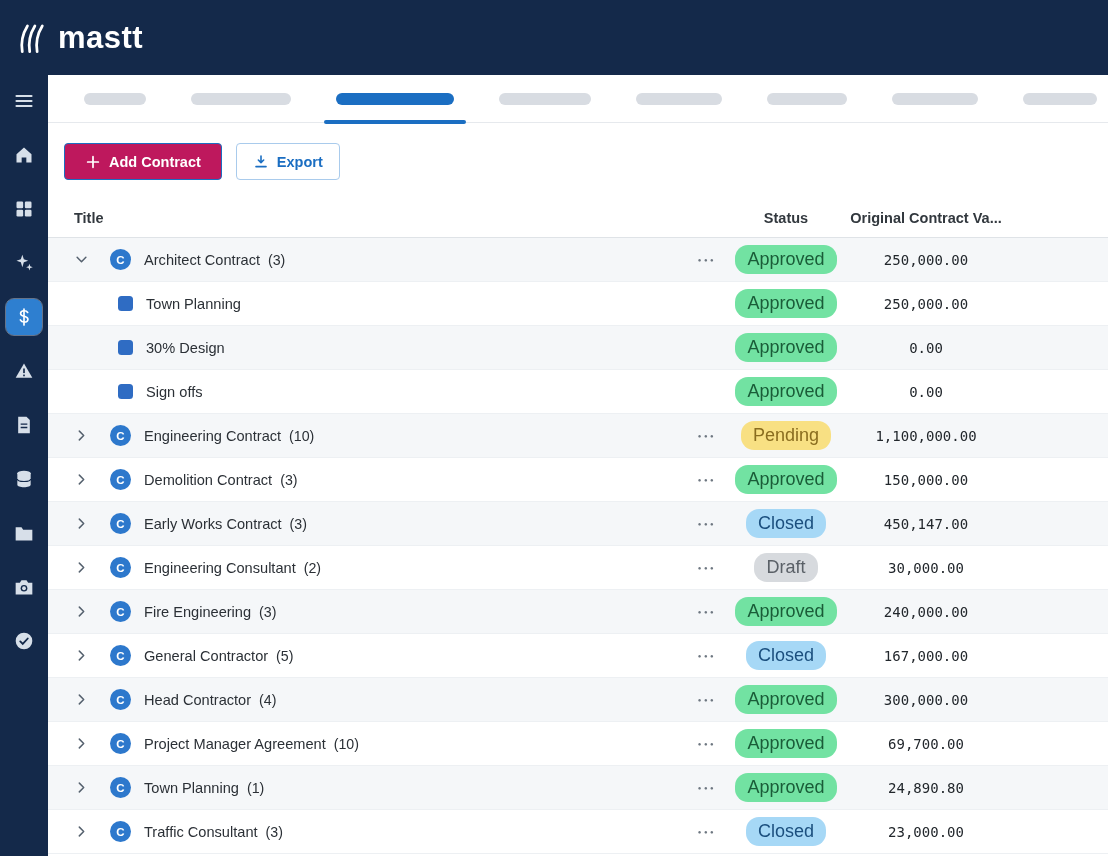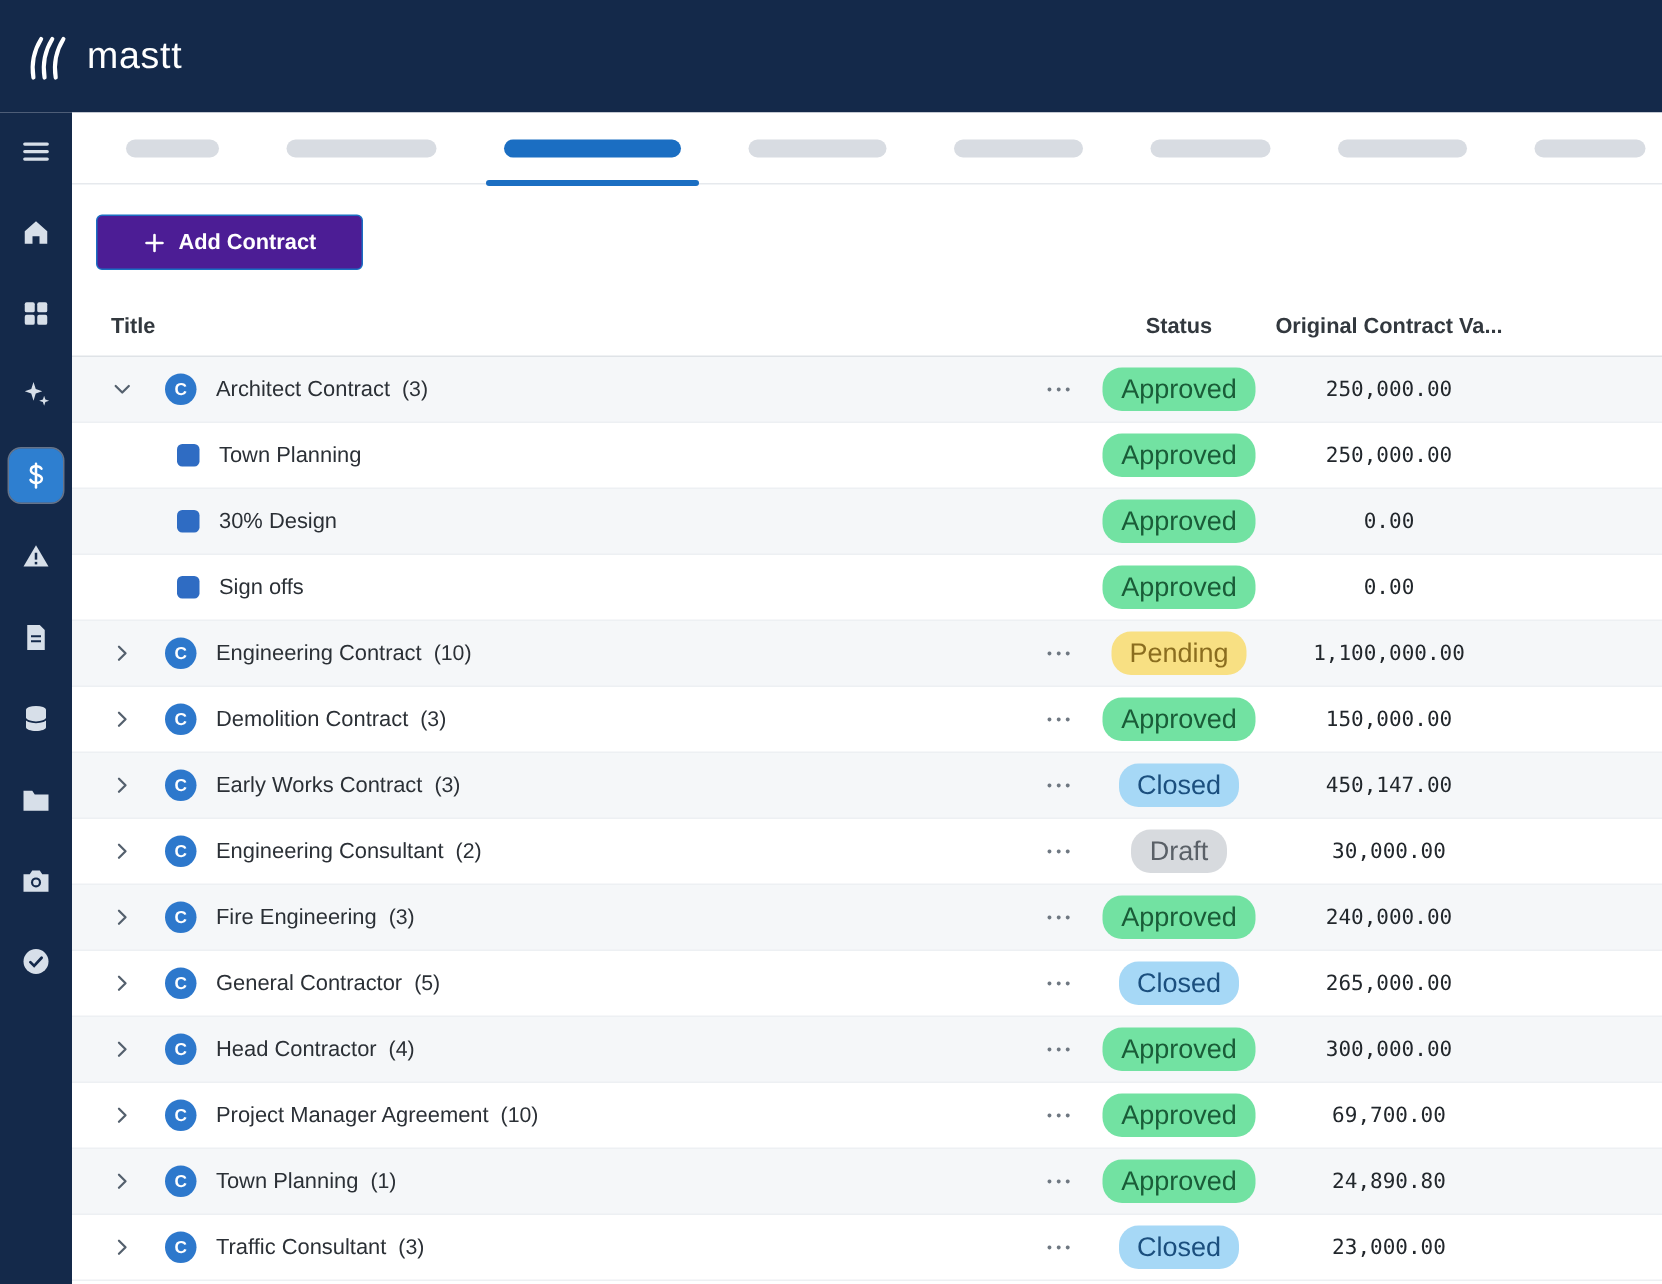--- a/index.html
+++ b/index.html
@@ -5,21 +5,21 @@
   * { margin:0; padding:0; box-sizing:border-box; }
   html,body { width:1108px; height:856px; overflow:hidden; background:#fff;
     font-family:"Liberation Sans", sans-serif; }
   .app { width:1108px; height:856px; display:flex; flex-direction:column; }
 
   
   .topbar { height:75px; background:#14294a; display:flex; align-items:center;
     padding-left:18px; gap:10px; flex:0 0 auto; }
   .logo-mark { width:30px; height:34px; display:flex; align-items:center; color:#fff; }
   .logo-mark svg { width:28px; height:32px; }
-  .logo-text { color:#fff; font-size:25px; font-weight:normal; letter-spacing:.5px; }
+  .logo-text { color:#fff; font-size:31px; font-weight:bold; letter-spacing:.5px; }
 
   
   .layout { flex:1; display:flex; min-height:0; }
   .sidebar { width:48px; background:#14294a; display:flex; flex-direction:column;
     align-items:center; padding-top:8px; gap:18px; flex:0 0 auto; }
   .sb-item { width:36px; height:36px; border-radius:8px; display:flex;
     align-items:center; justify-content:center; color:#d7dfe9; cursor:pointer; }
   .sb-item svg { width:20px; height:20px; }
   .sb-item.active { background:#2e7fd0; color:#fff; outline:1px solid rgba(255,255,255,.35); }
 
@@ -33,21 +33,21 @@
   .tab .pill { display:block; width:100%; height:12px; border-radius:6px; background:#d8dce2; }
   .tab.active .pill { background:#1b6ec2; }
   .tab .tab-underline { position:absolute; left:-12px; right:-12px; bottom:-1px;
     height:4px; background:#1b6ec2; border-radius:2px; }
 
   
   .toolbar { padding:20px 16px 18px 16px; display:flex; gap:14px; align-items:center; }
   .btn { display:inline-flex; align-items:center; gap:8px; height:37px;
     border-radius:4px; font-size:14.5px; font-weight:bold; cursor:pointer;
     font-family:"Liberation Sans", sans-serif; }
-  .btn-primary { background:#4c1d95; color:#fff; border:1px solid #1b6ec2; padding:0 30px; }
+  .btn-primary { background:#be185d; color:#fff; border:1px solid #1b6ec2; padding:0 20px; }
   .btn-outline { background:#fff; color:#1b6ec2; border:1px solid #a9cbec; padding:0 16px; }
   .icon16 { width:16px; height:16px; display:inline-flex; }
   .icon16 svg { width:16px; height:16px; }
 
   
   .thead { display:flex; align-items:center; height:40px; padding-left:26px;
     border-bottom:1px solid #dfe3e7; font-weight:bold; font-size:14.5px; color:#32383e; }
   .flexfill { flex:1; }
   .col-menu { width:46px; display:flex; justify-content:center; flex:0 0 auto; }
   .col-status { width:112px; display:flex; justify-content:center; flex:0 0 auto; }
@@ -214,20 +214,29 @@
 
       <div class="toolbar">
         <button class="btn btn-primary">
           <span class="icon16">
             <svg viewBox="0 0 24 24" fill="none" stroke="currentColor" stroke-width="2.6" stroke-linecap="round">
               <path d="M12 4v16M4 12h16"></path>
             </svg>
           </span>
           <span>Add Contract</span>
         </button>
+        <button class="btn btn-outline">
+          <span class="icon16">
+            <svg viewBox="0 0 24 24" fill="none" stroke="currentColor" stroke-width="2.4" stroke-linecap="round" stroke-linejoin="round">
+              <path d="M12 3v10m0 0l-4-4m4 4l4-4"></path>
+                <path d="M4.5 19h15"></path>
+            </svg>
+          </span>
+          <span>Export</span>
+        </button>
       </div>
 
       <div class="thead">
         <span>Title</span>
         <span class="flexfill"></span>
         <span class="col-menu"></span>
         <span class="col-status">Status</span>
         <span class="col-value h-value">Original Contract Va...</span>
         <span class="col-spacer"></span>
       </div>
@@ -392,21 +401,21 @@
             <span class="c-badge">C</span>
             <span class="rtitle">General Contractor</span>
             <span class="rcount">(5)</span>
             <span class="flexfill"></span>
             <span class="col-menu">
               <span class="dots" style="font-size: 6px; letter-spacing: 2.5px;">●●●</span>
             </span>
             <span class="col-status">
               <span class="badge" style="background: rgb(166, 216, 246); color: rgb(27, 79, 126);">Closed</span>
             </span>
-            <span class="col-value">265,000.00</span>
+            <span class="col-value">167,000.00</span>
             <span class="col-spacer"></span>
           </div>
           <div class="trow alt">
             <span class="expander">
               <svg viewBox="0 0 24 24" fill="none" stroke="currentColor" stroke-width="2.4" stroke-linecap="round" stroke-linejoin="round">
                 <path d="M8.5 5l7 7-7 7"></path>
               </svg>
             </span>
             <span class="c-badge">C</span>
             <span class="rtitle">Head Contractor</span>

